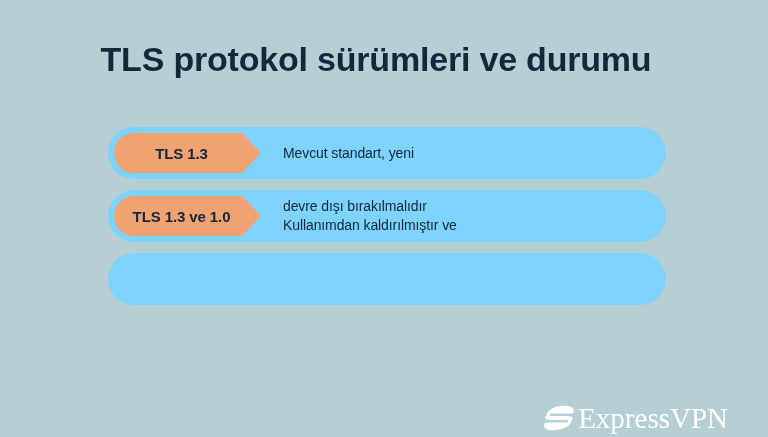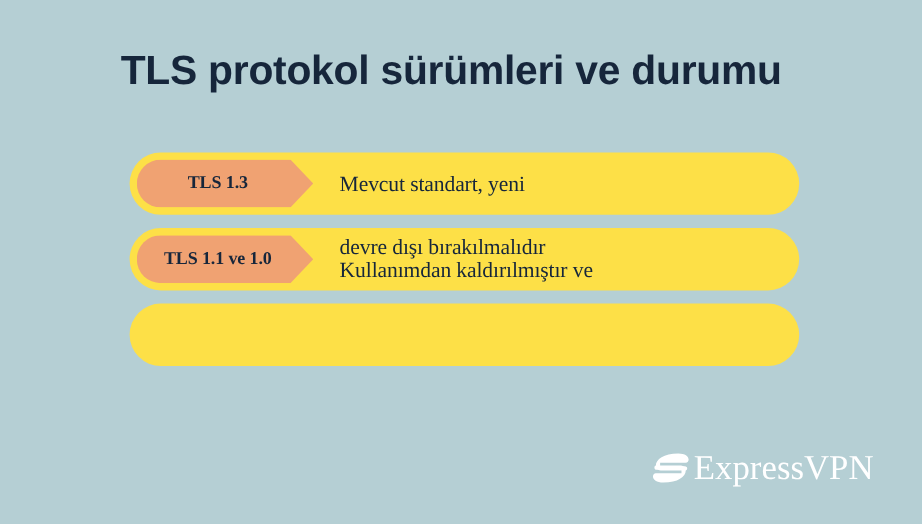--- a/index.html
+++ b/index.html
@@ -43,27 +43,26 @@
     left: 108px;
     top: 127px;
     width: 558px;
   }
 
   .row {
     position: relative;
     width: 558px;
     height: 52px;
     margin-bottom: 11px;
-    background: #fde047;
+    background: #7dd3fc;
     border-radius: 26px;
     display: flex;
     align-items: center;
     box-sizing: border-box;
     padding-left: 6px;
-    font-family: Liberation Serif, serif;
   }
 
   .row-badge {
     position: relative;
     flex: 0 0 auto;
     width: 147px;
     height: 40px;
     background: #f0a272;
     display: flex;
     align-items: center;
@@ -82,35 +81,35 @@
     white-space: nowrap;
     position: relative;
     left: -6px;
   }
 
   .row-desc {
     flex: 1 1 auto;
     padding-left: 22px;
     padding-right: 16px;
     color: #16263b;
-    font-size: 18px;
+    font-size: 14px;
     line-height: 19px;
     letter-spacing: -0.1px;
   }
 
   .row-desc-line {
     display: block;
     white-space: nowrap;
   }
 
   
   #logo {
     position: absolute;
     right: 40px;
-    bottom: 28px;
+    bottom: 0;
     display: flex;
     align-items: center;
   }
 
   #logo-mark {
     width: 38px;
     height: 38px;
     display: block;
   }
 
@@ -137,21 +136,21 @@
         <span class="row-badge-label">TLS 1.3</span>
       </div>
       <div class="row-desc">
         <span class="row-desc-line">Mevcut standart, yeni</span>
       </div>
     </div>
 
 
     <div class="row">
       <div class="row-badge">
-        <span class="row-badge-label">TLS 1.1 ve 1.0</span>
+        <span class="row-badge-label">TLS 1.3 ve 1.0</span>
       </div>
       <div class="row-desc">
         <span class="row-desc-line">devre dışı bırakılmalıdır</span>
         <span class="row-desc-line">Kullanımdan kaldırılmıştır ve</span>
       </div>
     </div>
 
     <div class="row">
     </div>
 

